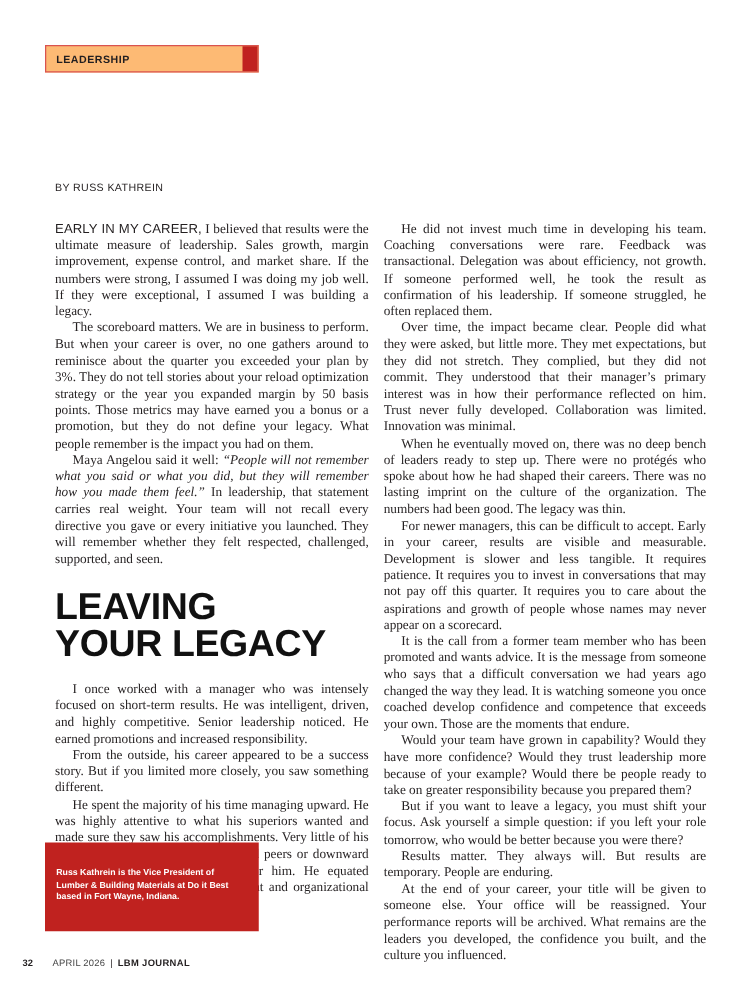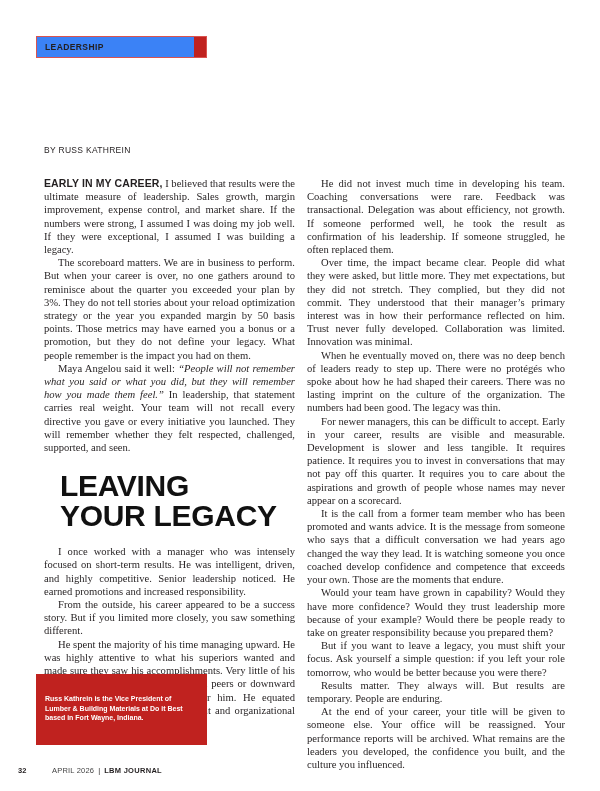--- a/index.html
+++ b/index.html
@@ -16,21 +16,21 @@
     color: #231f20;
   }
   .section-tag {
     position: absolute;
     left: 36px;
     top: 36px;
     width: 171px;
     height: 22px;
     box-sizing: border-box;
     border: 1px solid #d9534f;
-    background: #3b82f6;
+    background: #fdba74;
     display: flex;
     align-items: center;
   }
   .section-tag .label {
     font-family: "Liberation Sans", "DejaVu Sans", sans-serif;
     font-weight: bold;
     font-size: 8.5px;
     letter-spacing: 0.4px;
     color: #231f20;
     padding-left: 8px;
@@ -62,27 +62,27 @@
   }
   .col-left { left: 44px; width: 251px; }
   .col-right { left: 307px; width: 258px; }
   .col p {
     margin: 0;
     text-indent: 14px;
   }
   .col p.first { text-indent: 0; }
   .lead-in {
     font-family: "Liberation Sans", "DejaVu Sans", sans-serif;
-    font-weight: bold;
+    font-weight: normal;
     font-size: 10.5px;
     letter-spacing: 0.1px;
   }
   .quote { font-style: italic; }
   .headline {
-    margin: 17px 0 14px 16px;
+    margin: 17px 0 14px 0;
     font-family: "Liberation Sans", "DejaVu Sans", sans-serif;
     font-weight: 900;
     font-size: 30px;
     line-height: 30px;
     letter-spacing: -0.3px;
     color: #111111;
     text-align: left;
   }
   .headline span { display: block; }
   .bio-box {
@@ -105,21 +105,21 @@
   .footer {
     position: absolute;
     left: 18px;
     top: 766px;
     display: flex;
     align-items: center;
     font-family: "Liberation Sans", "DejaVu Sans", sans-serif;
     font-size: 7.5px;
     color: #231f20;
   }
-  .footer .page-num { font-weight: bold; width: 34px; }
+  .footer .page-num { font-weight: bold; width: 24px; }
   .footer .issue { letter-spacing: 0.2px; color: #444; }
   .footer .sep { margin: 0 4px; color: #231f20; }
   .footer .pub { font-weight: bold; letter-spacing: 0.3px; }
 </style>
 </head>
 <body>
 
 <div class="section-tag">
   <span class="label">LEADERSHIP</span>
   <span class="accent"></span>

